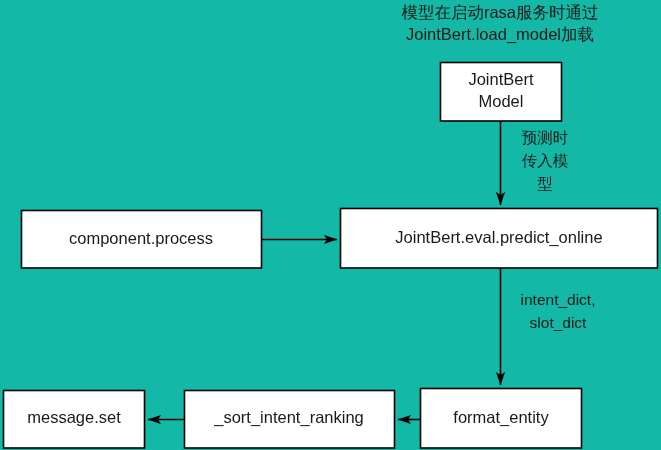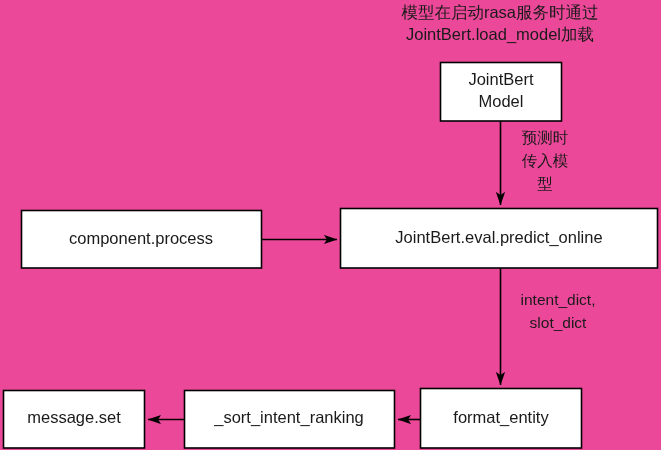--- a/index.html
+++ b/index.html
@@ -10,21 +10,21 @@
   body {
     width: 661px;
     height: 450px;
     overflow: hidden;
     font-family: "Liberation Sans", "DejaVu Sans", sans-serif;
   }
   #diagram-root {
     position: relative;
     width: 661px;
     height: 450px;
-    background: #ec4899;
+    background: #14b8a6;
   }
   svg#flowchart {
     display: block;
     width: 661px;
     height: 450px;
   }
   .node-box {
     fill: #ffffff;
     stroke: #000000;
     stroke-width: 1.6;

